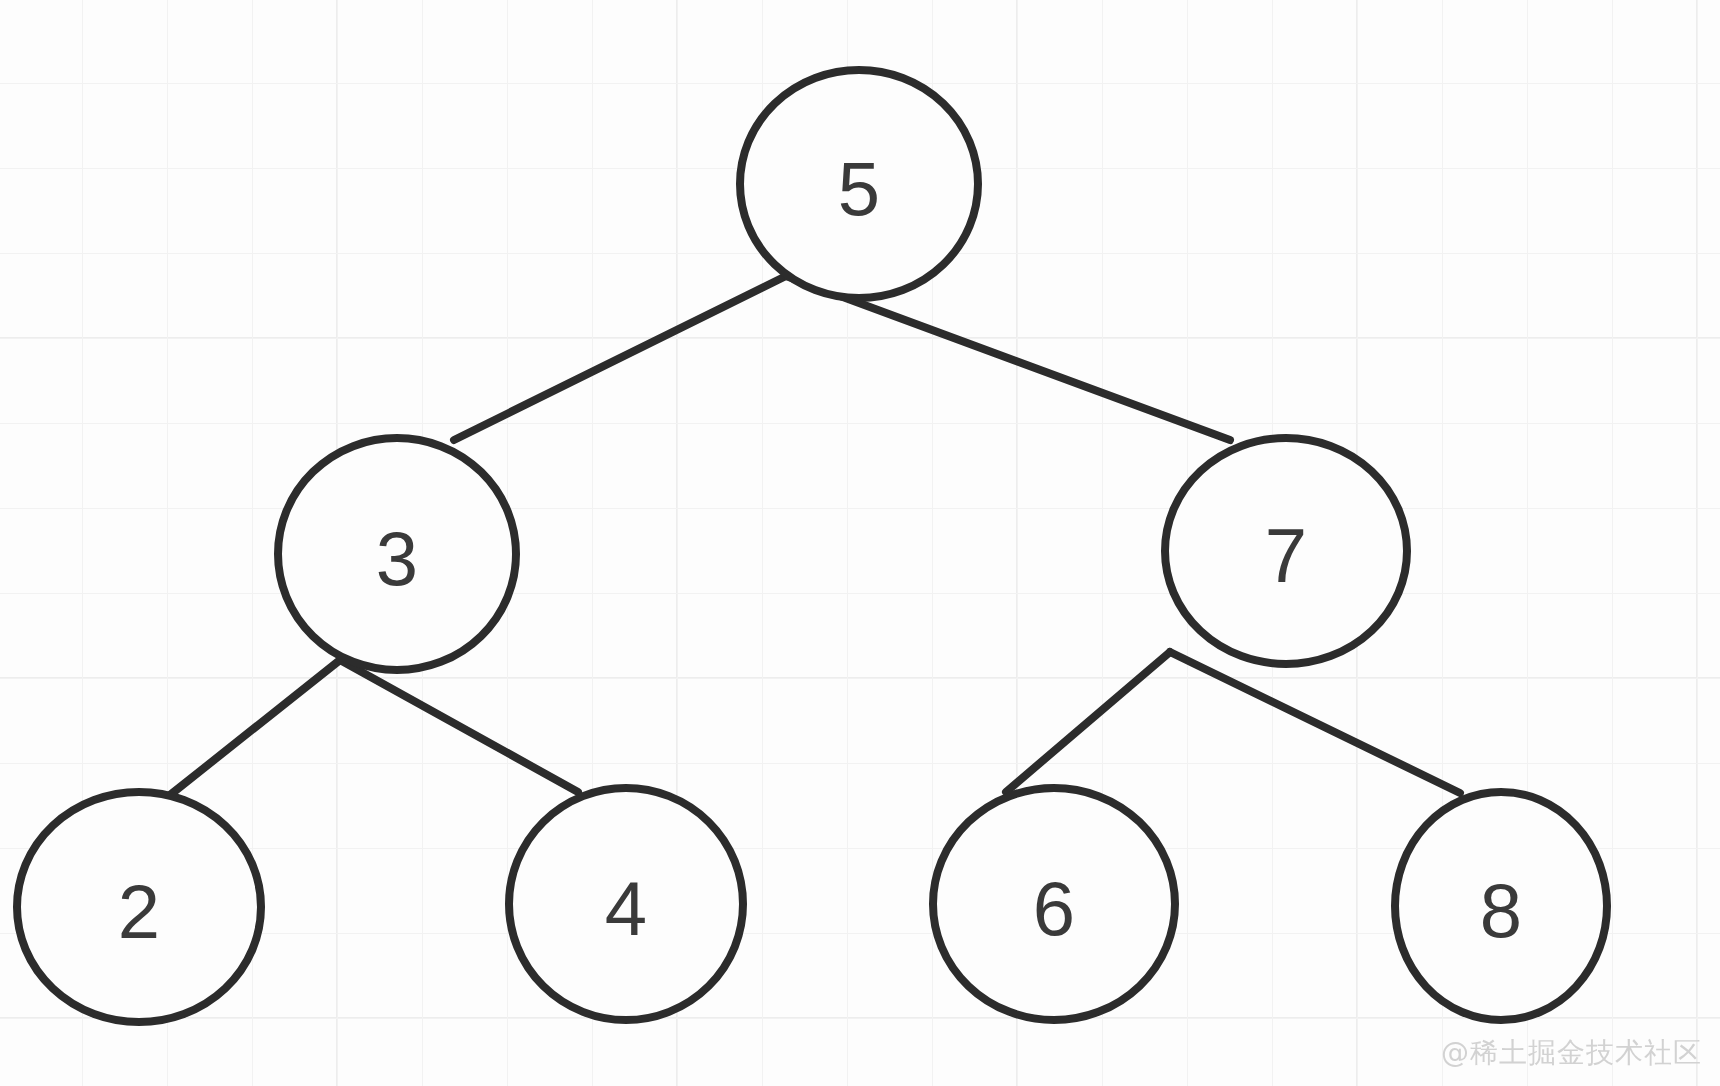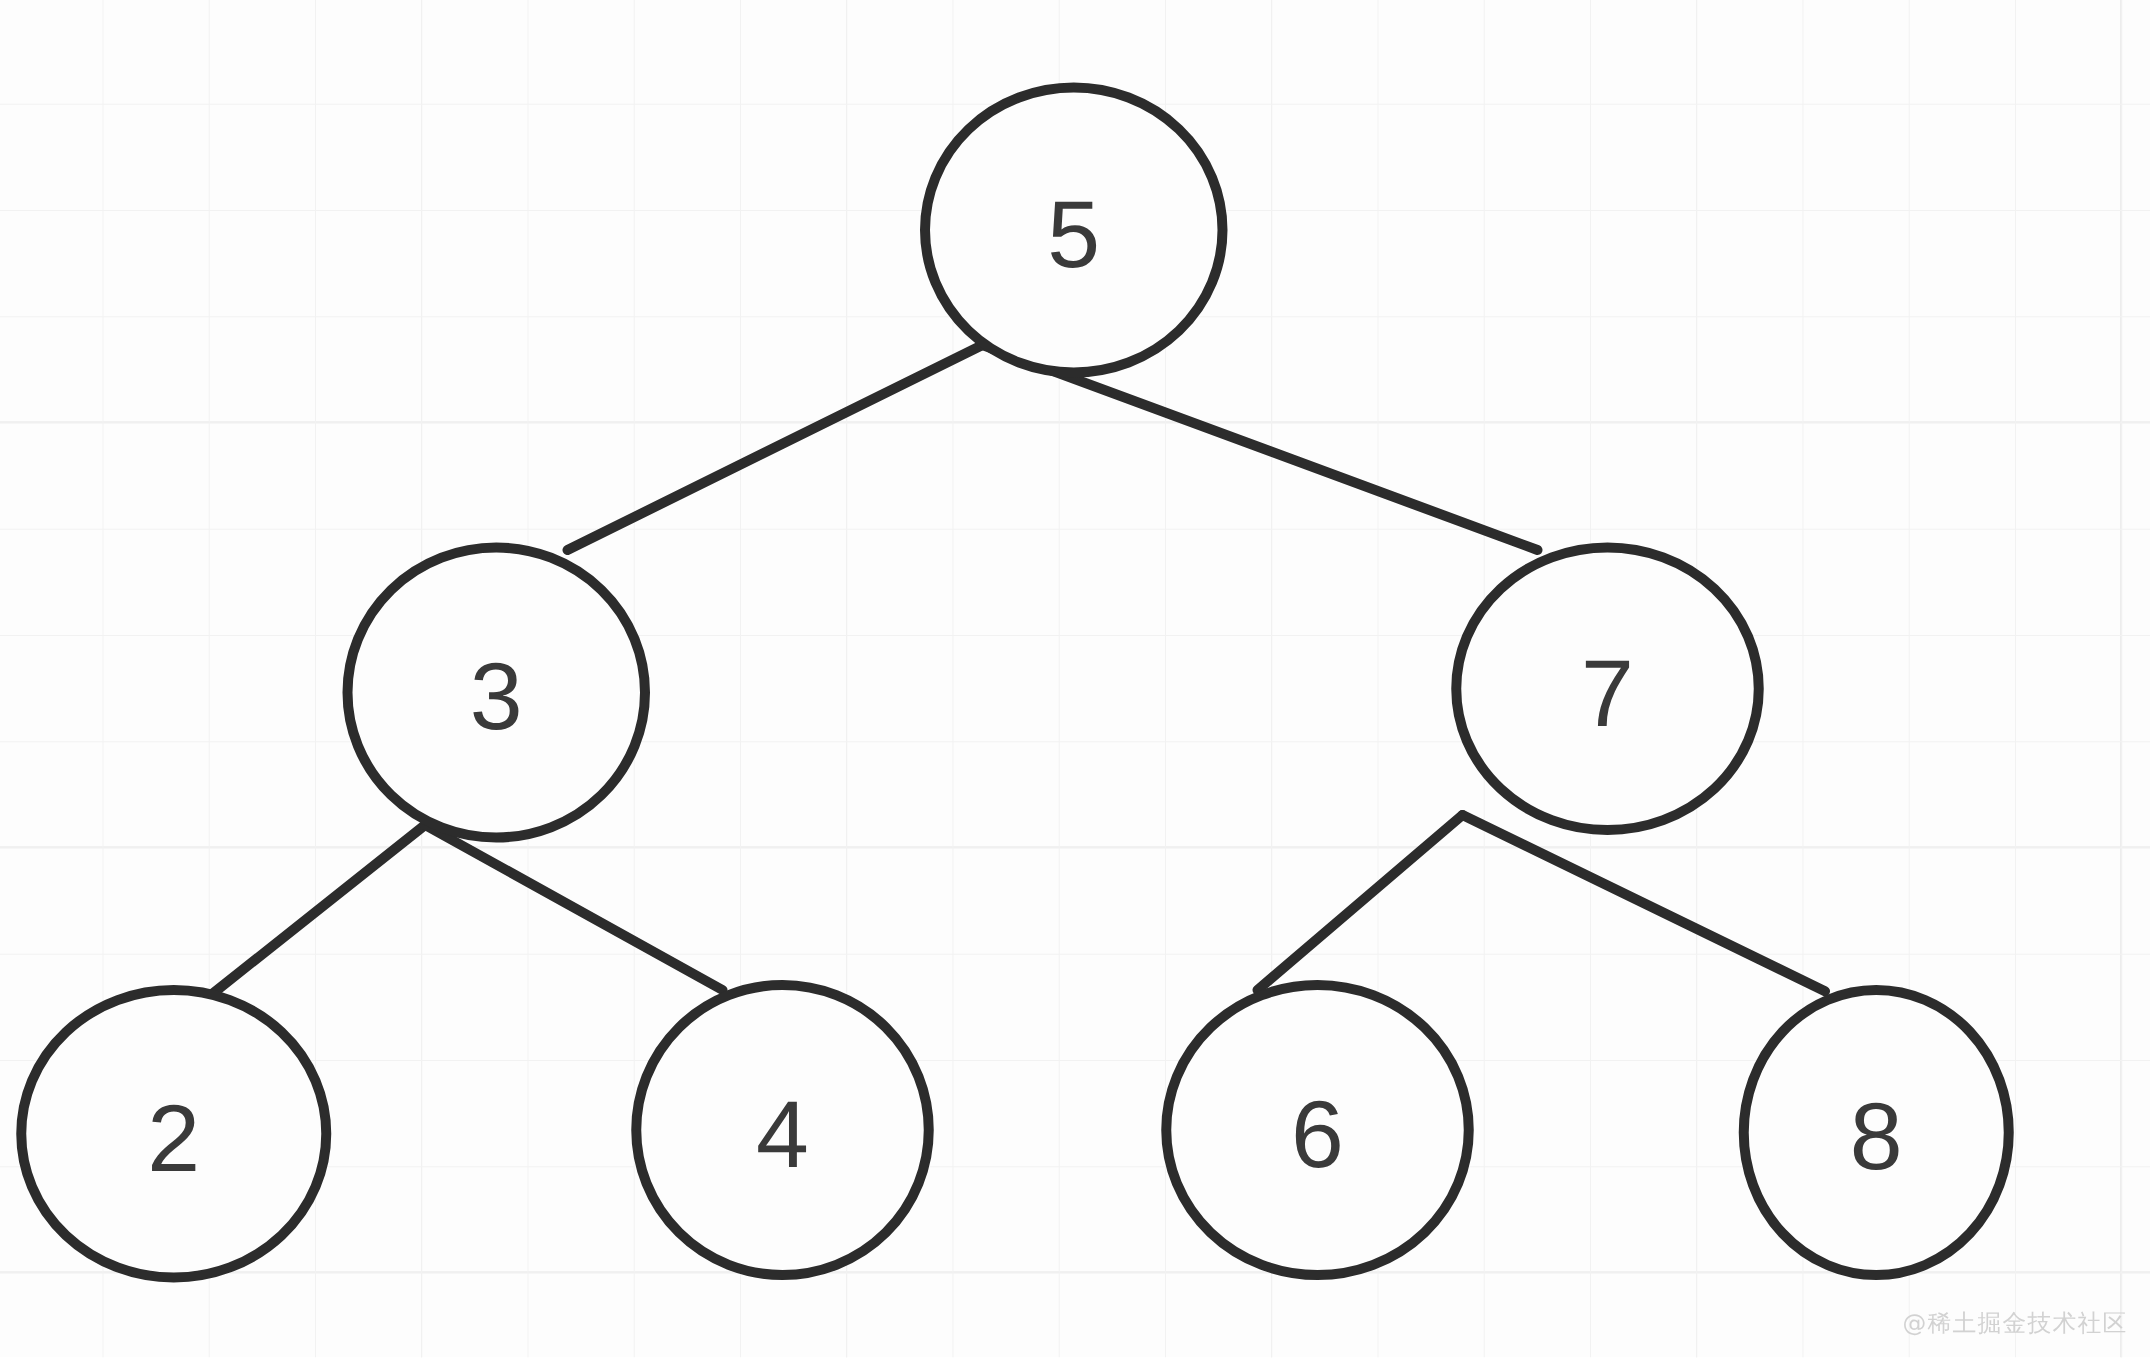--- a/index.html
+++ b/index.html
@@ -50,21 +50,21 @@
     font-size: 76px;
     font-weight: 400;
     text-anchor: middle;
     dominant-baseline: central;
   }
   .watermark {
     position: absolute;
     right: 18px;
     bottom: 14px;
     color: #d2d2d2;
-    font-size: 19px;
+    font-size: 28px;
     letter-spacing: 1px;
     font-family: "DejaVu Sans", "Liberation Sans", sans-serif;
     white-space: nowrap;
     user-select: none;
     margin-left: 23px;
   }
 </style>
 </head>
 <body>
 

